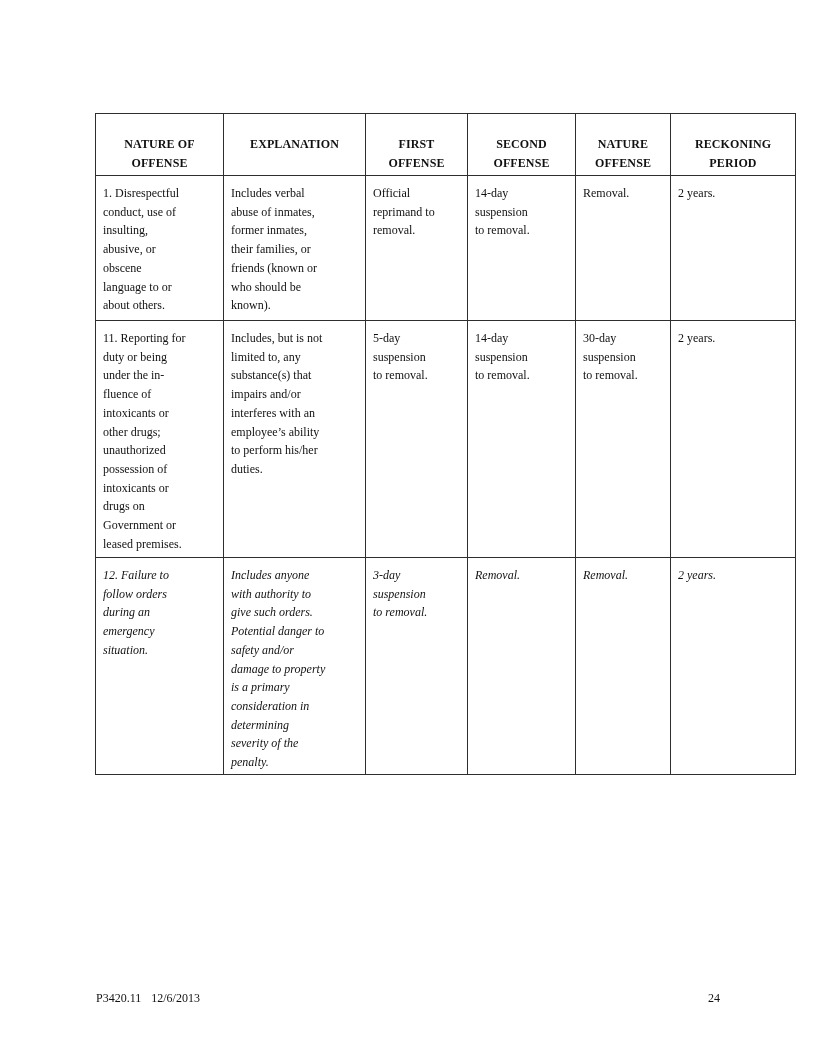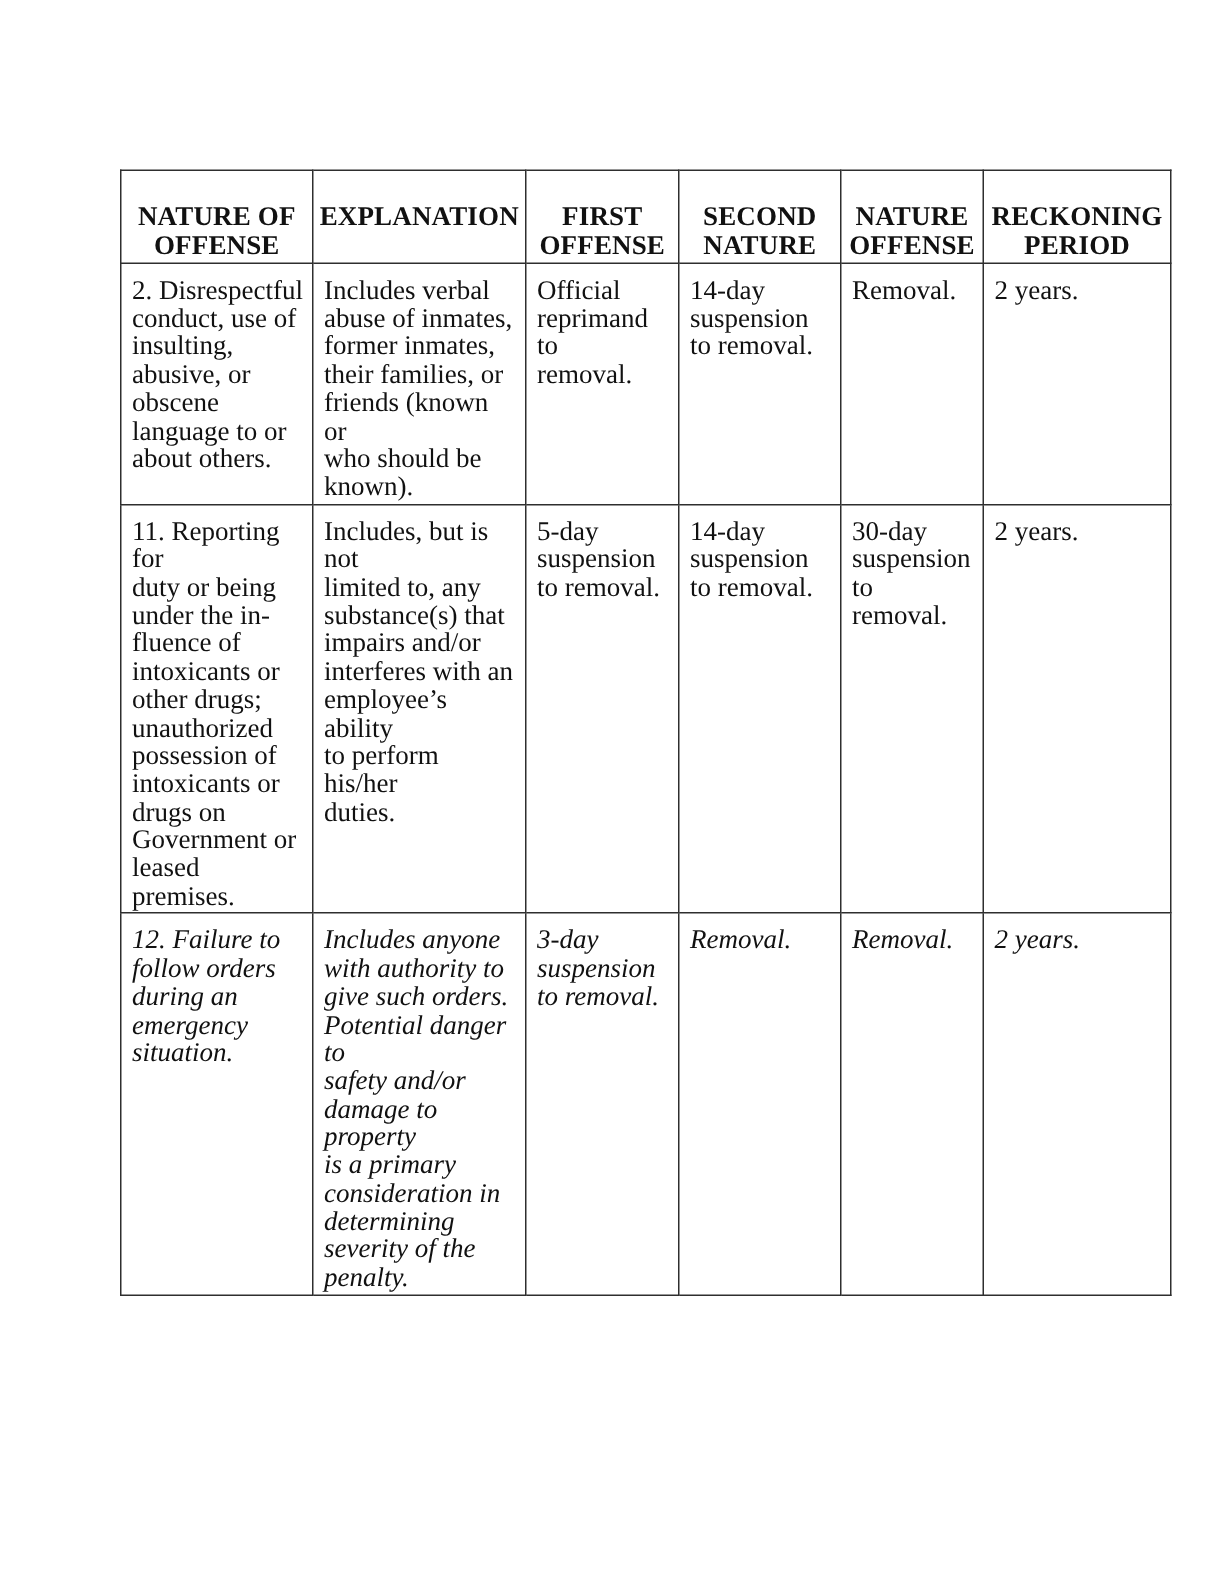--- a/index.html
+++ b/index.html
@@ -15,26 +15,26 @@
     color: #111111;
     overflow: hidden;
   }
   .page {
     position: absolute;
     inset: 0;
     background: #ffffff;
   }
   table.offense-table {
     position: absolute;
-    left: 80px;
+    left: 95px;
     top: 113px;
     width: 700px;
     border-collapse: collapse;
     table-layout: fixed;
-    font-size: 18px;
+    font-size: 12px;
     line-height: 18.7px;
   }
   table.offense-table th,
   table.offense-table td {
     border: 1px solid #2e2e2e;
     vertical-align: top;
     white-space: pre-line;
     overflow: hidden;
   }
   table.offense-table th {
@@ -82,30 +82,30 @@
       <col style="width:125px">
     </colgroup>
     <thead>
       <tr>
         <th>NATURE OF
 OFFENSE</th>
         <th>EXPLANATION</th>
         <th>FIRST
 OFFENSE</th>
         <th>SECOND
-NATURE</th>
+OFFENSE</th>
         <th>NATURE
 OFFENSE</th>
         <th>RECKONING
 PERIOD</th>
       </tr>
     </thead>
     <tbody>
       <tr class="row-10">
-        <td>2. Disrespectful
+        <td>1. Disrespectful
 conduct, use of
 insulting,
 abusive, or
 obscene
 language to or
 about others.</td>
         <td>Includes verbal
 abuse of inmates,
 former inmates,
 their families, or
@@ -173,14 +173,21 @@
         <td>3-day
 suspension
 to removal.</td>
         <td>Removal.</td>
         <td>Removal.</td>
         <td>2 years.</td>
       </tr>
     </tbody>
   </table>
 
+  <div class="footer">
+    <div class="footer-left">
+      <span>P3420.11</span>
+      <span class="footer-date">12/6/2013</span>
+    </div>
+    <span>24</span>
+  </div>
 
 </div>
 
 </body></html>

